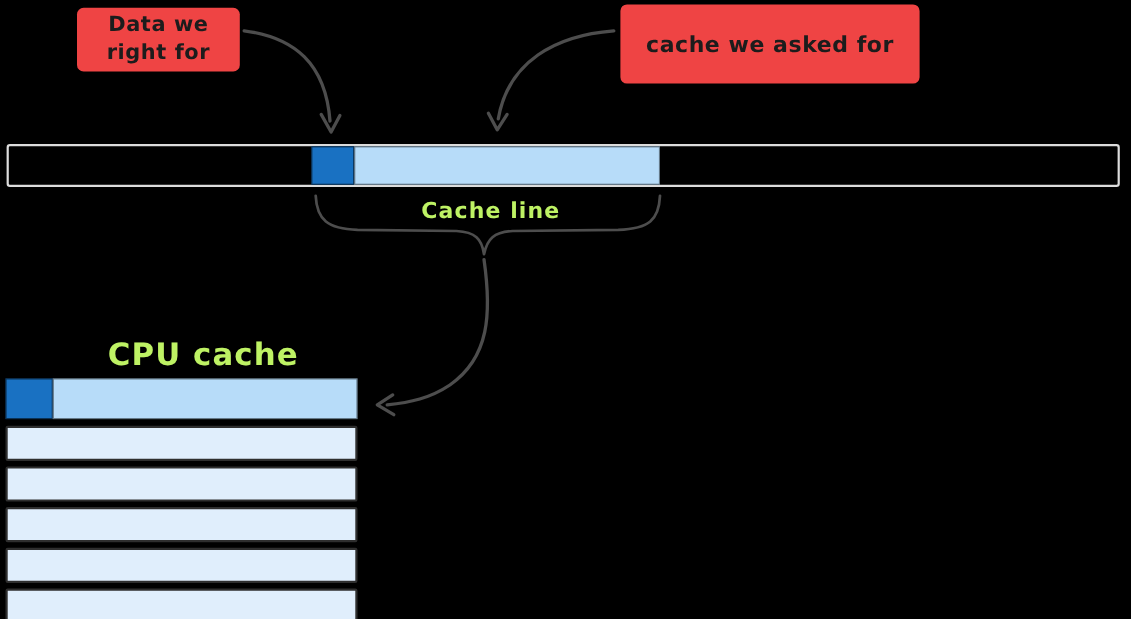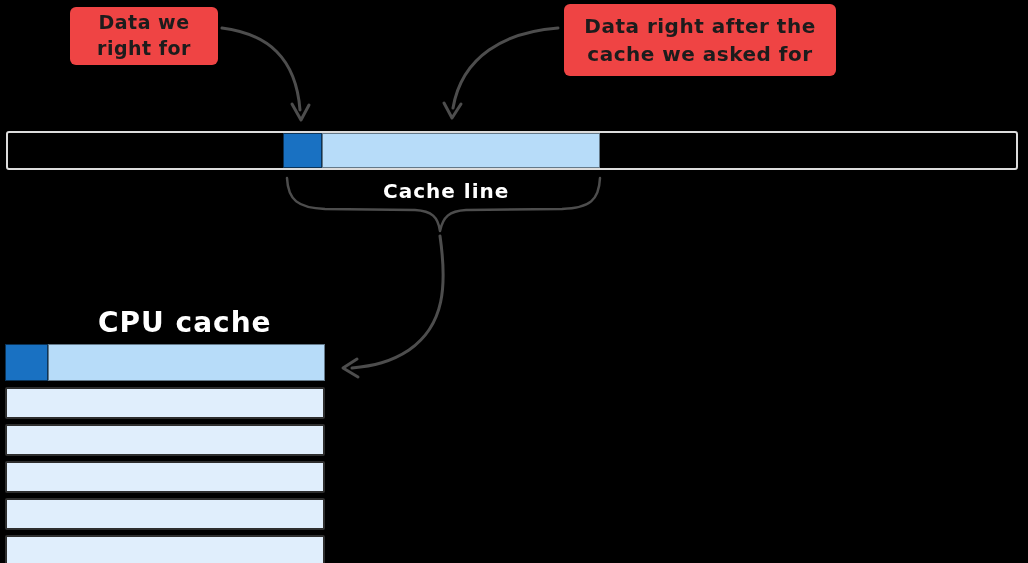--- a/index.html
+++ b/index.html
@@ -65,21 +65,21 @@
   }
   .callout-2 {
     left: 564px; top: 4px;
     width: 272px; height: 72px;
     font-size: 20px; line-height: 1.4;
   }
 
   
   .muted-label {
     position: absolute;
-    color: #ffffff;
+    color: #bef264;
     font-weight: 600;
     letter-spacing: 1px;
   }
   .cache-line-label {
     left: 383px; top: 179px;
     font-size: 20px;
   }
   .cpu-cache-title {
     left: 98px; top: 306px;
     font-size: 28px;
@@ -136,21 +136,20 @@
   <div class="memory-bar"></div>
   <div class="requested-block"></div>
   <div class="prefetch-block"></div>
 
   <div class="callout callout-1">
     <span>Data we</span>
     <span>right for</span>
   </div>
 
   <div class="callout callout-2">
-    <span>Data right after the</span>
     <span>cache we asked for</span>
   </div>
 
   <svg class="annotation-layer" viewBox="0 0 1028 563">
 
     <g>
       <path class="arrow-path" d="M 222 28 C 268 34, 296 58, 300 110"></path>
       <path class="arrow-path" d="M 292 104 L 301 120 L 309 105"></path>
     </g>
 

